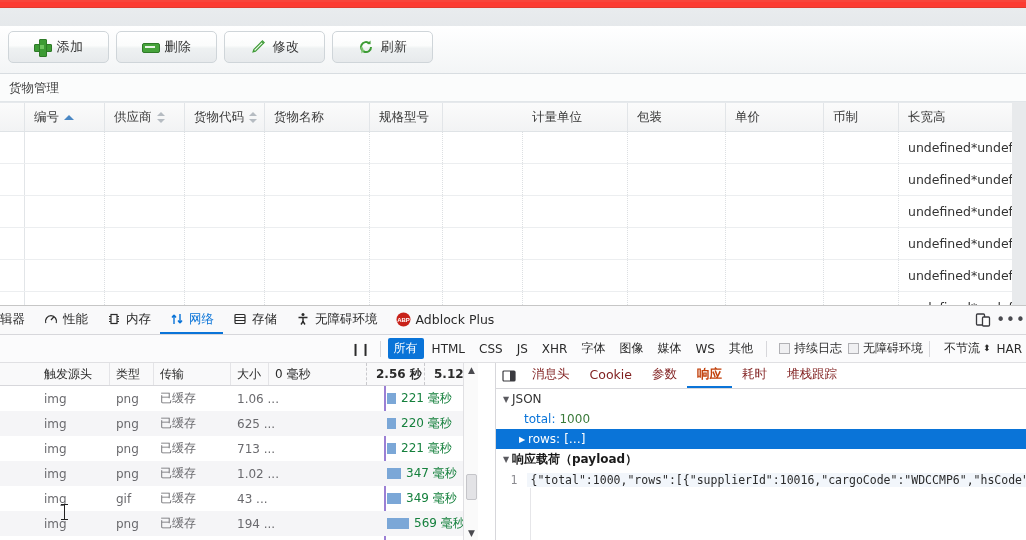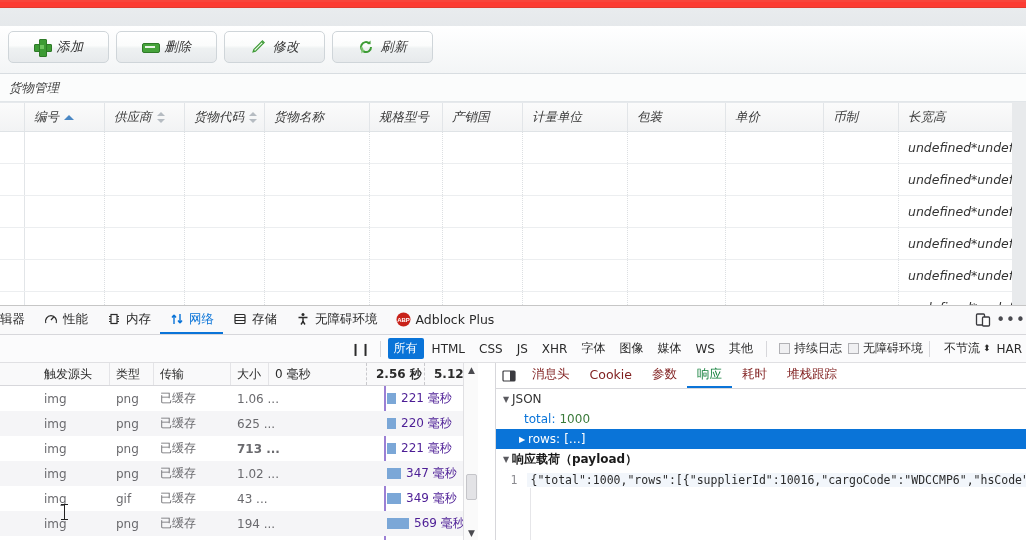--- a/index.html
+++ b/index.html
@@ -15,21 +15,20 @@
 
   
   .red-bar { position:absolute; left:0; top:0; width:1026px; height:8px; background:#fc3c33; }
   .red-bar .edge-top { position:absolute; left:0; top:0; width:100%; height:2px; background:#f8463c; }
   .red-bar .edge-bot { position:absolute; left:0; bottom:0; width:100%; height:1px; background:#e23b2f; }
 
   
   .app-area {
     position:absolute; left:0; top:8px; width:1026px; height:297px;
     background:#e5e5e5;
-    font-style:italic;
   }
   .app-gradient {
     position:absolute; left:0; top:0; width:100%; height:26px;
     background: linear-gradient(#e9ecee, #e4e7ea);
   }
   .toolbar-panel {
     position:absolute; left:0; top:18px; width:1026px; height:48px;
     background: linear-gradient(#ffffff, #f3f5f6);
     border-bottom:1px solid #d8dde1;
   }
@@ -150,33 +149,33 @@
   }
   .req-head .hcell, .req-row .rcell {
     position:absolute; top:0; height:100%; display:flex; align-items:center; white-space:nowrap; overflow:hidden;
   }
   .req-head .hcell { border-right:1px solid #e4e4e7; padding-left:6px; }
   .req-row { position:relative; height:25px; font-size:12px; color:#6a6a6e; }
   .req-row.alt { background:#f5f5f7; }
   .req-row .rcell { padding-left:6px; }
   .wf-mark { position:absolute; top:0; height:100%; display:flex; align-items:center; gap:5px; }
   .wf-bar { width:9px; height:11px; background:#7ba7d7; display:inline-block; }
-  .wf-txt { font-size:12px; color:#4c1d95; }
+  .wf-txt { font-size:12px; color:#15803d; }
   .tl-div { position:absolute; top:0; bottom:0; width:1px; border-left:1px dashed #c9c9cd; }
   .purple-line { position:absolute; top:0; bottom:0; width:2px; background:#9b7fd4; }
 
   .req-scrollbar { position:absolute; right:0; top:0; width:15px; bottom:0; background:#fafafa; border-left:1px solid #e0e0e3; }
   .req-scrollbar .thumb { position:absolute; left:2px; width:11px; height:26px; background:#e3e3e6; border:1px solid #c5c5c9; border-radius:2px; }
   .req-scrollbar .arrow { position:absolute; left:0; width:15px; height:14px; display:flex; align-items:center; justify-content:center; color:#4a4a4f; font-size:9px;}
 
   
   .resp-pane { position:absolute; left:495px; top:57px; right:0; bottom:0; background:#fff; border-left:1px solid #d7d7db; overflow:hidden; }
   .resp-tabs { position:relative; height:26px; display:flex; align-items:stretch; border-bottom:1px solid #d7d7db; background:#fff; }
   .resp-tab { display:flex; align-items:center; padding:0 10px; font-size:12.5px; color:#7f1d1d; cursor:pointer; border-bottom:2px solid transparent; white-space:nowrap;}
-  .resp-tab.active { color:#15803d; border-bottom-color:#0a74d8; font-weight:normal;}
+  .resp-tab.active { color:#c2410c; border-bottom-color:#0a74d8; font-weight:bold;}
   .resp-panel-toggle { width:26px; display:flex; align-items:center; justify-content:center; cursor:pointer;}
   .filter-row { height:21px; display:flex; align-items:center; gap:5px; padding-left:7px; border-bottom:1px solid #e6e6e9; background:#fff;}
   .filter-row .ph { font-size:12px; color:#8b8b90; }
   .json-tree { font-size:12px; }
   .jrow { height:20px; display:flex; align-items:center; padding-left:4px; white-space:nowrap;}
   .jrow.sel { background:#0a74d8; color:#fff; }
   .twisty { width:12px; display:inline-block; text-align:center; font-size:8px; color:#5a5a5f; }
   .jrow.sel .twisty { color:#fff; }
   .jkey { color:#0a74d8; }
   .jrow.sel .jkey { color:#fff; }
@@ -270,23 +269,20 @@
               <i class="up"></i>
               <i class="dn"></i>
             </span>
         </div>
         <div class="cell" style="left:265px;width:105px;">
           <span>货物名称</span>
         </div>
         <div class="cell" style="left:370px;width:73px;">
           <span>规格型号</span>
         </div>
-        <div class="cell" style="left:443px;width:80px;">
-          <span>产销国</span>
-        </div>
         <div class="cell" style="left:523px;width:105px;">
           <span>计量单位</span>
         </div>
         <div class="cell" style="left:628px;width:98px;">
           <span>包装</span>
         </div>
         <div class="cell" style="left:726px;width:98px;">
           <span>单价</span>
         </div>
         <div class="cell" style="left:824px;width:75px;">
@@ -536,21 +532,21 @@
         <div class="wf-mark" style="left:387px;">
           <span class="wf-bar" style="width:9px;"></span>
           <span class="wf-txt">220 毫秒</span>
         </div>
       </div>
 
       <div class="req-row">
         <div class="rcell" style="left:38px;width:72px;">img</div>
         <div class="rcell" style="left:110px;width:44px;">png</div>
         <div class="rcell" style="left:154px;width:77px;">已缓存</div>
-        <div class="rcell" style="left:231px;width:50px;font-weight:bold;">713 ...</div>
+        <div class="rcell" style="left:231px;width:50px;">713 ...</div>
         <div class="wf-mark" style="left:387px;">
           <span class="wf-bar" style="width:9px;"></span>
           <span class="wf-txt">221 毫秒</span>
         </div>
       </div>
 
       <div class="req-row alt">
         <div class="rcell" style="left:38px;width:72px;">img</div>
         <div class="rcell" style="left:110px;width:44px;">png</div>
         <div class="rcell" style="left:154px;width:77px;">已缓存</div>

